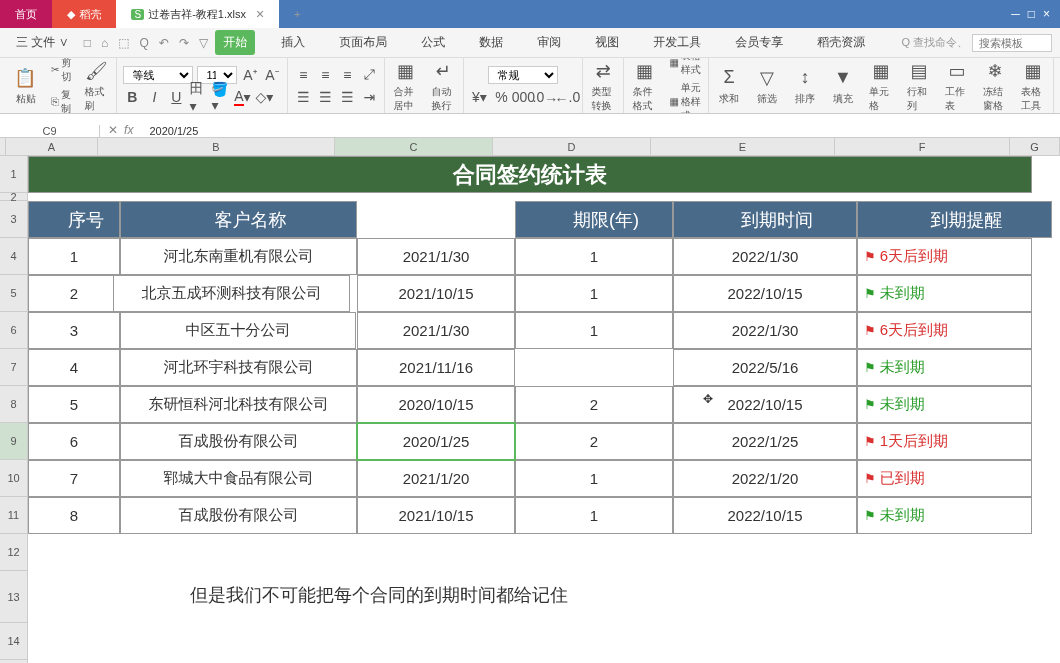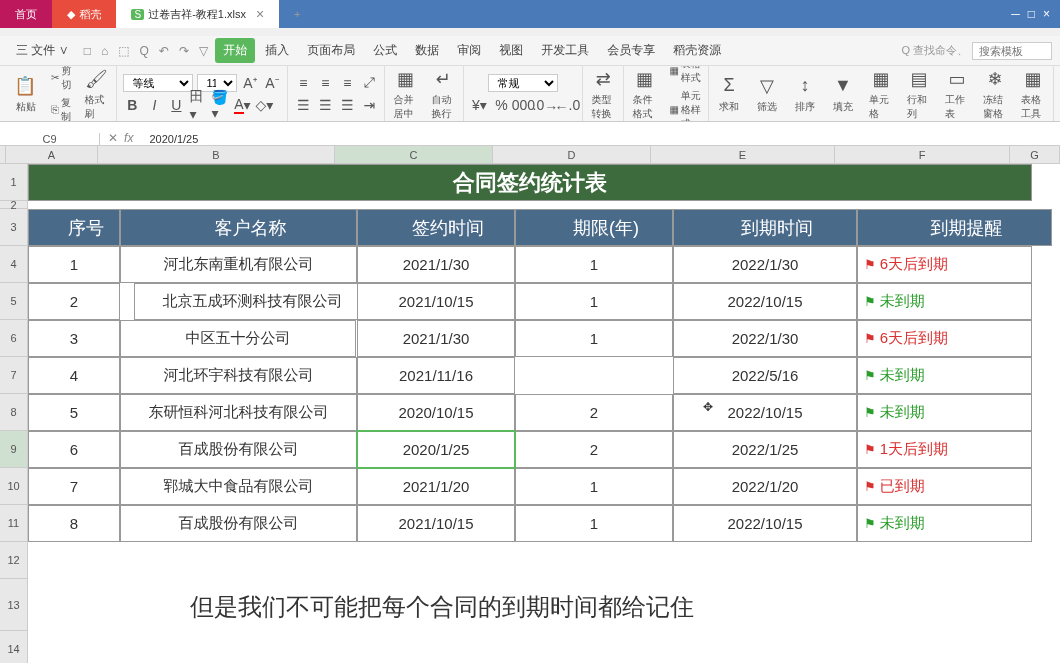--- a/index.html
+++ b/index.html
@@ -9,21 +9,21 @@
 .top-tabs { background: #4a7ab8; height: 28px; display: flex; align-items: center; }
 .top-tab { padding: 0 15px; height: 100%; display: flex; align-items: center; color: #fff; font-size: 11px; gap: 4px; }
 .top-tab.home { background: #be185d; }
 .top-tab.dk { background: #e74c3c; }
 .top-tab.file { background: #fff; color: #333; }
 .top-tab.add { color: #999; }
 .tab-x { margin-left: 6px; color: #888; font-size: 14px; }
 .top-right { margin-left: auto; display: flex; gap: 8px; padding-right: 10px; color: #fff; }
 
 
-.menu-bar { background: #f5f5f5; height: 30px; display: flex; align-items: center; padding: 0 8px; gap: 4px; border-bottom: 1px solid #ddd; margin-top: 8px; }
+.menu-bar { background: #f5f5f5; height: 30px; display: flex; align-items: center; padding: 0 8px; gap: 4px; border-bottom: 1px solid #ddd; }
 .menu-item { padding: 4px 8px; font-size: 12px; color: #444; cursor: pointer; }
 .menu-item.active { background: #5cb85c; color: #fff; border-radius: 3px; }
 .search-box { margin-left: auto; display: flex; align-items: center; gap: 4px; font-size: 11px; color: #999; }
 .search-box input { border: 1px solid #ccc; padding: 2px 6px; font-size: 11px; width: 80px; }
 
 
 .ribbon { background: #f5f5f5; height: 56px; display: flex; align-items: center; padding: 0 6px; border-bottom: 1px solid #ccc; overflow: hidden; }
 .ribbon-group { display: flex; flex-direction: column; align-items: center; padding: 0 4px; border-right: 1px solid #ddd; height: 100%; justify-content: center; }
 .ribbon-group.wide { flex-direction: row; gap: 6px; }
 .ribbon-btn-big { display: flex; flex-direction: column; align-items: center; font-size: 10px; color: #555; gap: 2px; padding: 2px 4px; }
@@ -56,21 +56,21 @@
 .sheet-header { position: absolute; background: #4a6a8a; color: #fff; font-size: 18px; text-align: center; display: flex; align-items: center; justify-content: center; border: 1px solid #999; padding-left: 24px; }
 .sheet-cell { position: absolute; background: #fff; border: 1px solid #999; font-size: 15px; display: flex; align-items: center; justify-content: center; color: #333; }
 .sheet-cell.left { justify-content: flex-start; padding-left: 6px; }
 .sheet-cell.selected { outline: 2px solid #5cb85c; outline-offset: -1px; z-index: 5; }
 .flag { font-size: 13px; margin-right: 4px; }
 .flag.red { color: #d93030; }
 .flag.green { color: #2a9d2a; }
 .txt-red { color: #d93030; }
 .txt-green { color: #2a9d2a; }
 
-.subtitle { position: absolute; font-size: 24px; color: #333; font-family: "SimSun", serif; }
+.subtitle { position: absolute; font-size: 18px; color: #333; font-family: "SimSun", serif; }
 .cursor-cross { position: absolute; font-size: 12px; color: #333; z-index: 10; }
 </style>
 </head>
 <body>
 
 <div class="top-tabs">
   <div class="top-tab home">
       <span>首页</span>
     </div>
   <div class="top-tab dk">◆ <span>稻壳</span></div>
@@ -91,21 +91,21 @@
   <span class="menu-item">三 文件 ∨</span>
   <span id="quick-access" style="display:flex;gap:4px">
       <span class="menu-item" style="padding: 2px 3px; color: rgb(136, 136, 136);">□</span>
       <span class="menu-item" style="padding: 2px 3px; color: rgb(136, 136, 136);">⌂</span>
       <span class="menu-item" style="padding: 2px 3px; color: rgb(136, 136, 136);">⬚</span>
       <span class="menu-item" style="padding: 2px 3px; color: rgb(136, 136, 136);">Q</span>
       <span class="menu-item" style="padding: 2px 3px; color: rgb(136, 136, 136);">↶</span>
       <span class="menu-item" style="padding: 2px 3px; color: rgb(136, 136, 136);">↷</span>
       <span class="menu-item" style="padding: 2px 3px; color: rgb(136, 136, 136);">▽</span>
     </span>
-  <span id="menu-items" style="display:flex;gap:2px">
+  <span id="menu-items" style="display:flex;gap:18px">
       <span class="menu-item active">开始</span>
       <span class="menu-item">插入</span>
       <span class="menu-item">页面布局</span>
       <span class="menu-item">公式</span>
       <span class="menu-item">数据</span>
       <span class="menu-item">审阅</span>
       <span class="menu-item">视图</span>
       <span class="menu-item">开发工具</span>
       <span class="menu-item">会员专享</span>
       <span class="menu-item">稻壳资源</span>
@@ -281,35 +281,34 @@
         <div class="row-h" style="height: 37px;">11</div>
         <div class="row-h" style="height: 37px;">12</div>
         <div class="row-h" style="height: 52px;">13</div>
         <div class="row-h" style="height: 37px;">14</div>
         <div class="row-h" style="height: 15px;">15</div>
       </div>
     <div class="cells" id="cells" style="width: 1054px; height: 519px;">
         <div class="sheet-title" style="left: 0px; top: 0px; width: 1004px; height: 37px;">合同签约统计表</div>
         <div class="sheet-header" style="left: 0px; top: 45px; width: 92px; height: 37px;">序号</div>
         <div class="sheet-header" style="left: 92px; top: 45px; width: 237px; height: 37px;">客户名称</div>
-        <div class="sheet-header" style="left: 329px; top: 45px; width: 158px; height: 37px;">签约时间</div>
         <div class="sheet-header" style="left: 487px; top: 45px; width: 158px; height: 37px;">期限(年)</div>
         <div class="sheet-header" style="left: 645px; top: 45px; width: 184px; height: 37px;">到期时间</div>
         <div class="sheet-header" style="left: 829px; top: 45px; width: 195px; height: 37px;">到期提醒</div>
         <div class="sheet-cell" style="left: 0px; top: 82px; width: 92px; height: 37px;">1</div>
         <div class="sheet-cell" style="left: 92px; top: 82px; width: 237px; height: 37px;">河北东南重机有限公司</div>
         <div class="sheet-cell" style="left: 329px; top: 82px; width: 158px; height: 37px;">2021/1/30</div>
         <div class="sheet-cell" style="left: 487px; top: 82px; width: 158px; height: 37px;">1</div>
         <div class="sheet-cell" style="left: 645px; top: 82px; width: 184px; height: 37px;">2022/1/30</div>
         <div class="sheet-cell left" style="left: 829px; top: 82px; width: 175px; height: 37px;">
           <span class="flag red">⚑</span>
           <span class="txt-red">6天后到期</span>
         </div>
         <div class="sheet-cell" style="left: 0px; top: 119px; width: 92px; height: 37px;">2</div>
-        <div class="sheet-cell" style="left: 106px; top: 119px; width: 237px; height: 37px;">北京五成环测科技有限公司</div>
+        <div class="sheet-cell" style="left: 85px; top: 119px; width: 237px; height: 37px;">北京五成环测科技有限公司</div>
         <div class="sheet-cell" style="left: 329px; top: 119px; width: 158px; height: 37px;">2021/10/15</div>
         <div class="sheet-cell" style="left: 487px; top: 119px; width: 158px; height: 37px;">1</div>
         <div class="sheet-cell" style="left: 645px; top: 119px; width: 184px; height: 37px;">2022/10/15</div>
         <div class="sheet-cell left" style="left: 829px; top: 119px; width: 175px; height: 37px;">
           <span class="flag green">⚑</span>
           <span class="txt-green">未到期</span>
         </div>
         <div class="sheet-cell" style="left: 0px; top: 156px; width: 92px; height: 37px;">3</div>
         <div class="sheet-cell" style="left: 92px; top: 156px; width: 236px; height: 37px;">中区五十分公司</div>
         <div class="sheet-cell" style="left: 329px; top: 156px; width: 158px; height: 37px;">2021/1/30</div>

